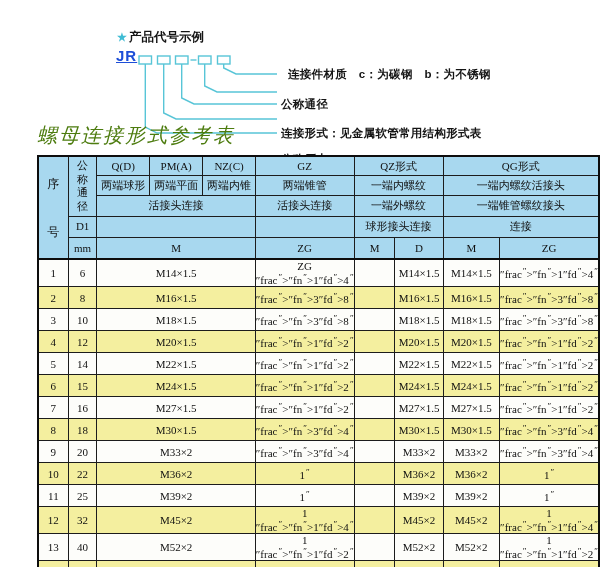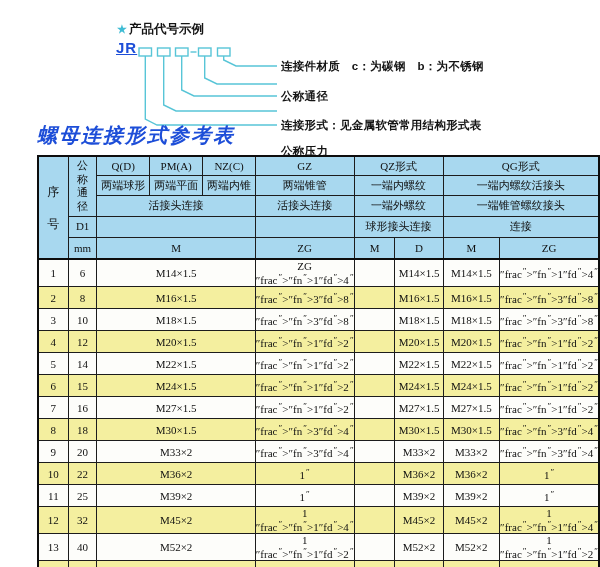--- a/index.html
+++ b/index.html
@@ -3,33 +3,33 @@
 <meta charset="utf-8">
 <style>
   html,body{margin:0;padding:0;}
   body{
     width:600px;height:567px;background:#ffffff;position:relative;overflow:hidden;
     font-family:"Liberation Sans",sans-serif;color:#111;
   }
   .page{position:absolute;inset:0;}
 
   
-  .diagram{position:absolute;left:0;top:4px;width:572px;height:150px;}
+  .diagram{position:absolute;left:0;top:12px;width:572px;height:150px;}
   .diagram-heading{position:absolute;left:117px;top:17px;font-size:12.5px;font-weight:700;color:#151515;white-space:nowrap;}
   .star{color:#3fbcd4;font-size:11px;margin-right:2px;}
   .code-prefix{position:absolute;left:116px;top:35px;font-size:15px;font-weight:700;color:#1d4ed8;letter-spacing:1px;text-decoration:underline;}
   .callouts{position:absolute;left:0;top:0;}
   .callout-label{position:absolute;left:281px;font-size:11.5px;font-weight:700;color:#141414;white-space:nowrap;letter-spacing:0.3px;}
-  .cl-0{top:55px;} .cl-1{top:73px;} .cl-2{top:85px;} .cl-3{top:100px;margin-top:40px;} .cl-4{top:114px;}
+  .cl-0{top:55px;margin-left:7px;} .cl-1{top:73px;} .cl-2{top:85px;} .cl-3{top:100px;margin-top:40px;} .cl-4{top:114px;}
 
   
   .table-title{
     position:absolute;left:37px;top:122px;
-    font-family:"DejaVu Serif",serif;font-style:italic;font-weight:700;
-    font-size:20px;color:#1d4ed8;letter-spacing:2px;white-space:nowrap;
+    font-family:"DejaVu Serif",serif;font-style:italic;font-weight:400;
+    font-size:20px;color:#4d7c0f;letter-spacing:2px;white-space:nowrap;
   }
 
   
   table.ref{
     position:absolute;left:37px;top:155px;
     border-collapse:collapse;table-layout:fixed;
     border:2px solid #0d0d0d;
   }
   .ref th,.ref td{
     border:1px solid #1c1c1c;text-align:center;vertical-align:middle;
@@ -39,21 +39,21 @@
     background:#a8d8ef;font-family:"Liberation Serif",serif;font-size:11px;line-height:1.1;
   }
   .ref thead{border-bottom:2px solid #0d0d0d;}
   .ref tbody td{
     background:#fdfdfa;font-family:"Liberation Serif",serif;font-size:11px;height:21px;
   }
   .ref tbody tr.yellow td{background:#f4ef9f;}
   tr.h1{height:19px;} tr.h2{height:20px;} tr.h3{height:21px;} tr.h4{height:21px;} tr.h5{height:22px;border-radius:6px;}
 
   .vt{word-break:break-all;margin:0 auto;}
-  .vt-no{width:13px;font-size:12px;line-height:32px;}
+  .vt-no{width:13px;font-size:12px;line-height:48px;}
   .vt-dn{width:12px;font-size:11px;line-height:13.5px;}
   .inch{font-size:9px;vertical-align:4px;margin-left:1px;}
 </style>
 </head>
 <body>
 
 <div class="page">
 
   <div class="diagram">
     <svg class="callouts" width="600" height="150" viewBox="0 0 600 150">

